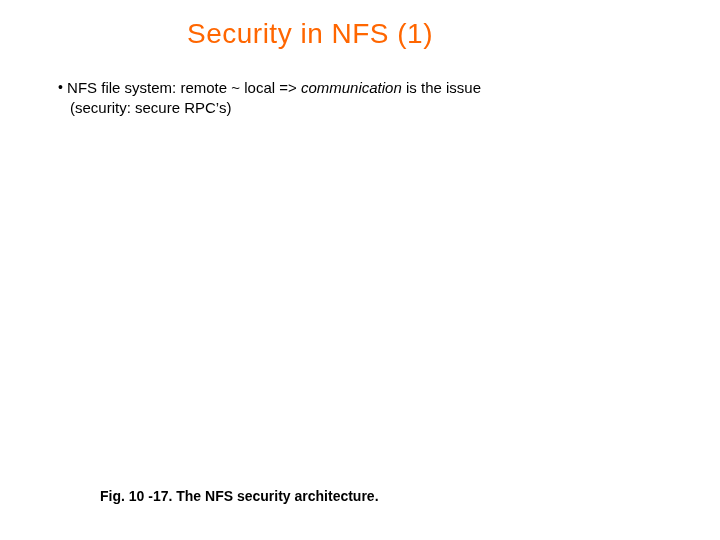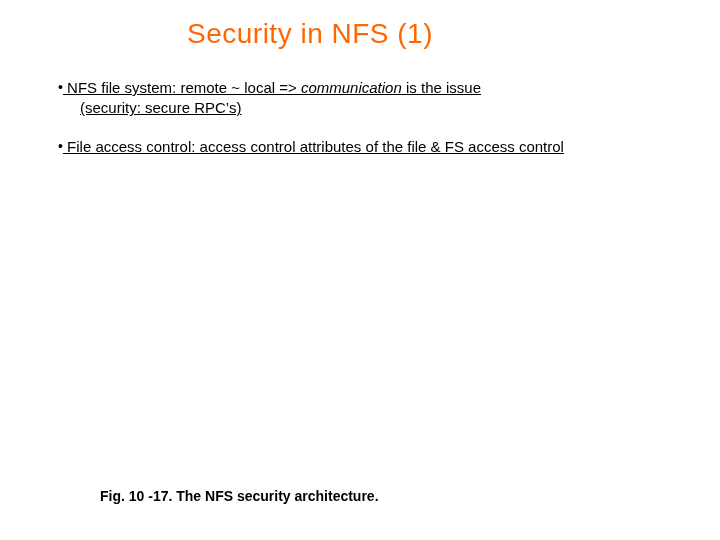--- a/index.html
+++ b/index.html
@@ -30,35 +30,34 @@
     letter-spacing: 0.5px;
   }
   .bullets {
     position: absolute;
     top: 78px;
     left: 58px;
     right: 30px;
     font-size: 15px;
     line-height: 1.35;
     color: #000000;
-    text-decoration: underline;
   }
   .bullet {
     margin-bottom: 18px;
   }
   .bullet-mark {
     display: inline-block;
     vertical-align: top;
     font-size: 14px;
   }
   .bullet-body {
     display: inline;
   }
   .sub {
-    margin-left: 22px;
+    margin-left: 12px;
     display: block;
   }
   .italic {
     font-style: italic;
   }
   .caption {
     position: absolute;
     left: 100px;
     bottom: 36px;
     font-size: 14px;
@@ -76,22 +75,18 @@
   <div class="bullets">
 
     <div class="bullet">
       <span class="bullet-mark">•</span>
       <span class="bullet-body">
         <span>NFS file system:  remote ~ local  =&gt; </span><span class="italic">communication</span><span> is the issue</span>
         <span class="sub">(security: secure RPC’s)</span>
       </span>
     </div>
 
-    <div class="bullet">
-      <span class="bullet-mark">•</span>
-      <span class="bullet-body">File access control:  access control attributes of the file &amp; FS access control</span>
-    </div>
 
   </div>
 
   <div class="caption">Fig. 10 -17. The NFS security architecture.</div>
 
 </div>
 
 </body></html>

